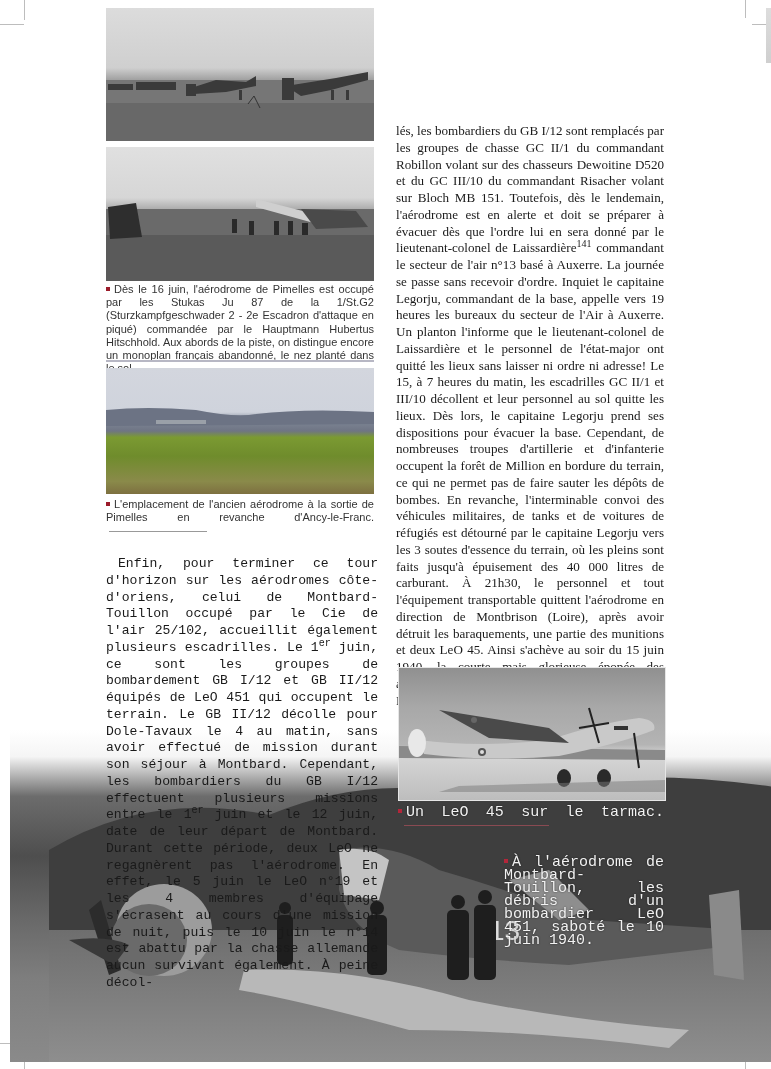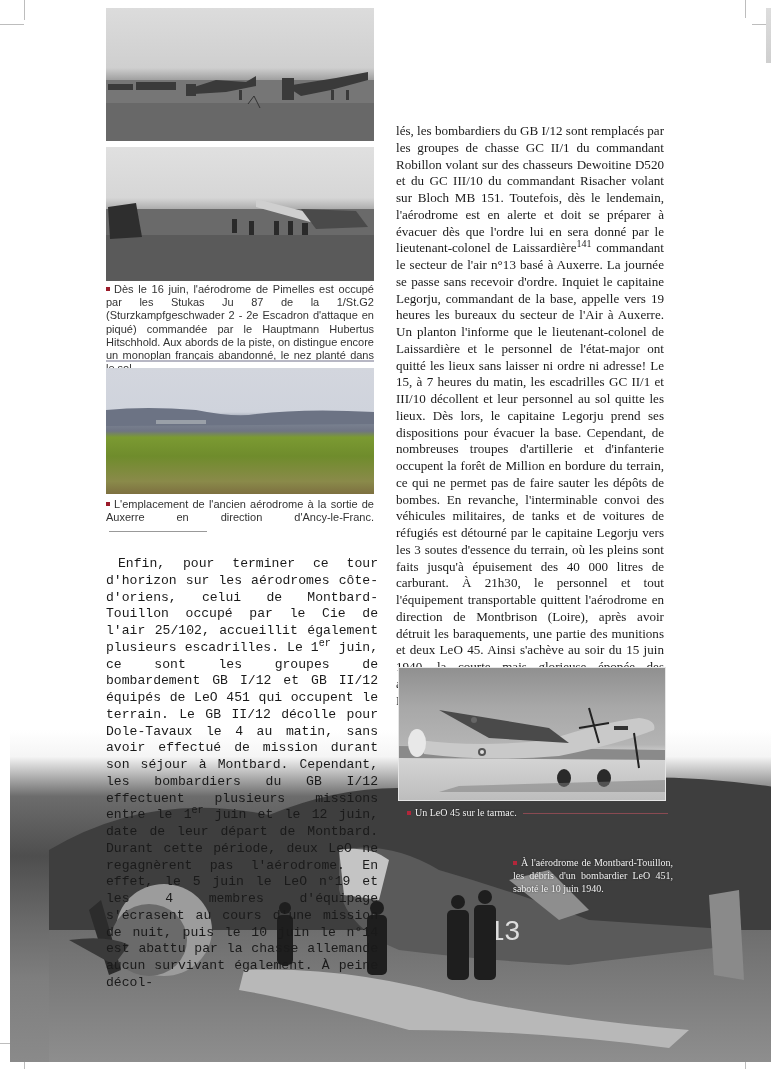--- a/index.html
+++ b/index.html
@@ -7,21 +7,21 @@
   .crop { position:absolute; background:#bdbdbd; }
   .photo { position:absolute; overflow:hidden; }
   .caption { position:absolute; font-family:"Liberation Sans", sans-serif; font-size:11px; line-height:13.2px; color:#333; text-align:justify; }
   .caption .bullet { display:inline-block; width:4px; height:4px; background:#9b1b2a; margin-right:4px; vertical-align:middle; position:relative; top:-1px; }
   .caption .rule { display:inline-block; height:1px; background:#999; vertical-align:middle; margin-left:3px; }
   .body-text { position:absolute; font-size:13.1px; line-height:16.75px; color:#1a1a1a; text-align:justify; hyphens:manual; }
   .body-text p { margin:0; }
   .indent { text-indent:12px;font-family:Liberation Mono, monospace; }
   sup { font-size:10px; line-height:0; }
   .endrule { display:inline-block; height:1px; background:#888; vertical-align:middle; margin-left:3px; width:215px; }
-  .cap-dark { position:absolute; font-family:Liberation Serif, serif; font-size:10px; line-height:13px; color:#f2f2f2; text-align:justify; text-shadow:0 0 2px rgba(0,0,0,0.6);margin-left:9px; }
+  .cap-dark { position:absolute; font-family:Liberation Mono, monospace; font-size:15px; line-height:13px; color:#f2f2f2; text-align:justify; text-shadow:0 0 2px rgba(0,0,0,0.6); }
   .cap-dark .bullet { display:inline-block; width:4px; height:4px; background:#b3263a; margin-right:4px; vertical-align:middle; position:relative; top:-1px; }
 </style>
 </head>
 <body>
 
 <div class="crop" style="left:0;top:24px;width:24px;height:1px;"></div>
 <div class="crop" style="left:24px;top:0;width:1px;height:20px;"></div>
 <div class="crop" style="left:745px;top:0;width:1px;height:18px;"></div>
 <div class="crop" style="left:752px;top:24px;width:19px;height:1px;"></div>
 <div class="crop" style="left:0;top:1043px;width:18px;height:1px;"></div>
@@ -73,21 +73,21 @@
 <div style="position:absolute;left:106px;top:360px;width:268px;height:2px;background:#b7b7c4;"></div>
 
 <div class="photo" style="left:106px;top:368px;width:268px;height:126px;background:linear-gradient(180deg,#d3d6de 0%,#cfd3dc 35%,#7d8595 42%,#6f7584 50%,#7b9a32 55%,#6f8c2c 70%,#8a8a4a 90%,#7d7040 100%);">
   <svg width="268" height="126" viewBox="0 0 268 126">
     <path d="M0 42 Q40 38 90 42 Q130 50 150 46 Q200 40 268 44 L268 56 L0 58Z" fill="#6c7384"></path>
     <rect x="50" y="52" width="50" height="4" fill="#9aa0a8"></rect>
   </svg>
 </div>
 
 <div class="caption" style="left:106px;top:498px;width:268px;">
-  <span class="bullet"></span><span>L'emplacement de l'ancien aérodrome à la sortie de Auxerre en direction d'Ancy-le-Franc.</span><span class="rule" style="width:98px;"></span>
+  <span class="bullet"></span><span>L'emplacement de l'ancien aérodrome à la sortie de Pimelles en revanche d'Ancy-le-Franc.</span><span class="rule" style="width:98px;"></span>
 </div>
 
 <div class="photo" style="left:10px;top:730px;width:746px;height:332px;background:linear-gradient(180deg,rgba(255,255,255,0) 0%,rgba(230,230,230,0.4) 8%,#6c6c6c 20%,#4e4e4e 38%,#6a6a6a 58%,#7e7e7e 75%,#8a8a8a 100%);padding-left:39px;">
   <svg width="746" height="332" viewBox="0 0 746 332">
     <defs>
       <linearGradient id="grass" x1="0" y1="0" x2="0" y2="1">
         <stop offset="0" stop-color="#6e6e6e"></stop>
           <stop offset="1" stop-color="#8e8e8e"></stop>
       </linearGradient>
     </defs>

